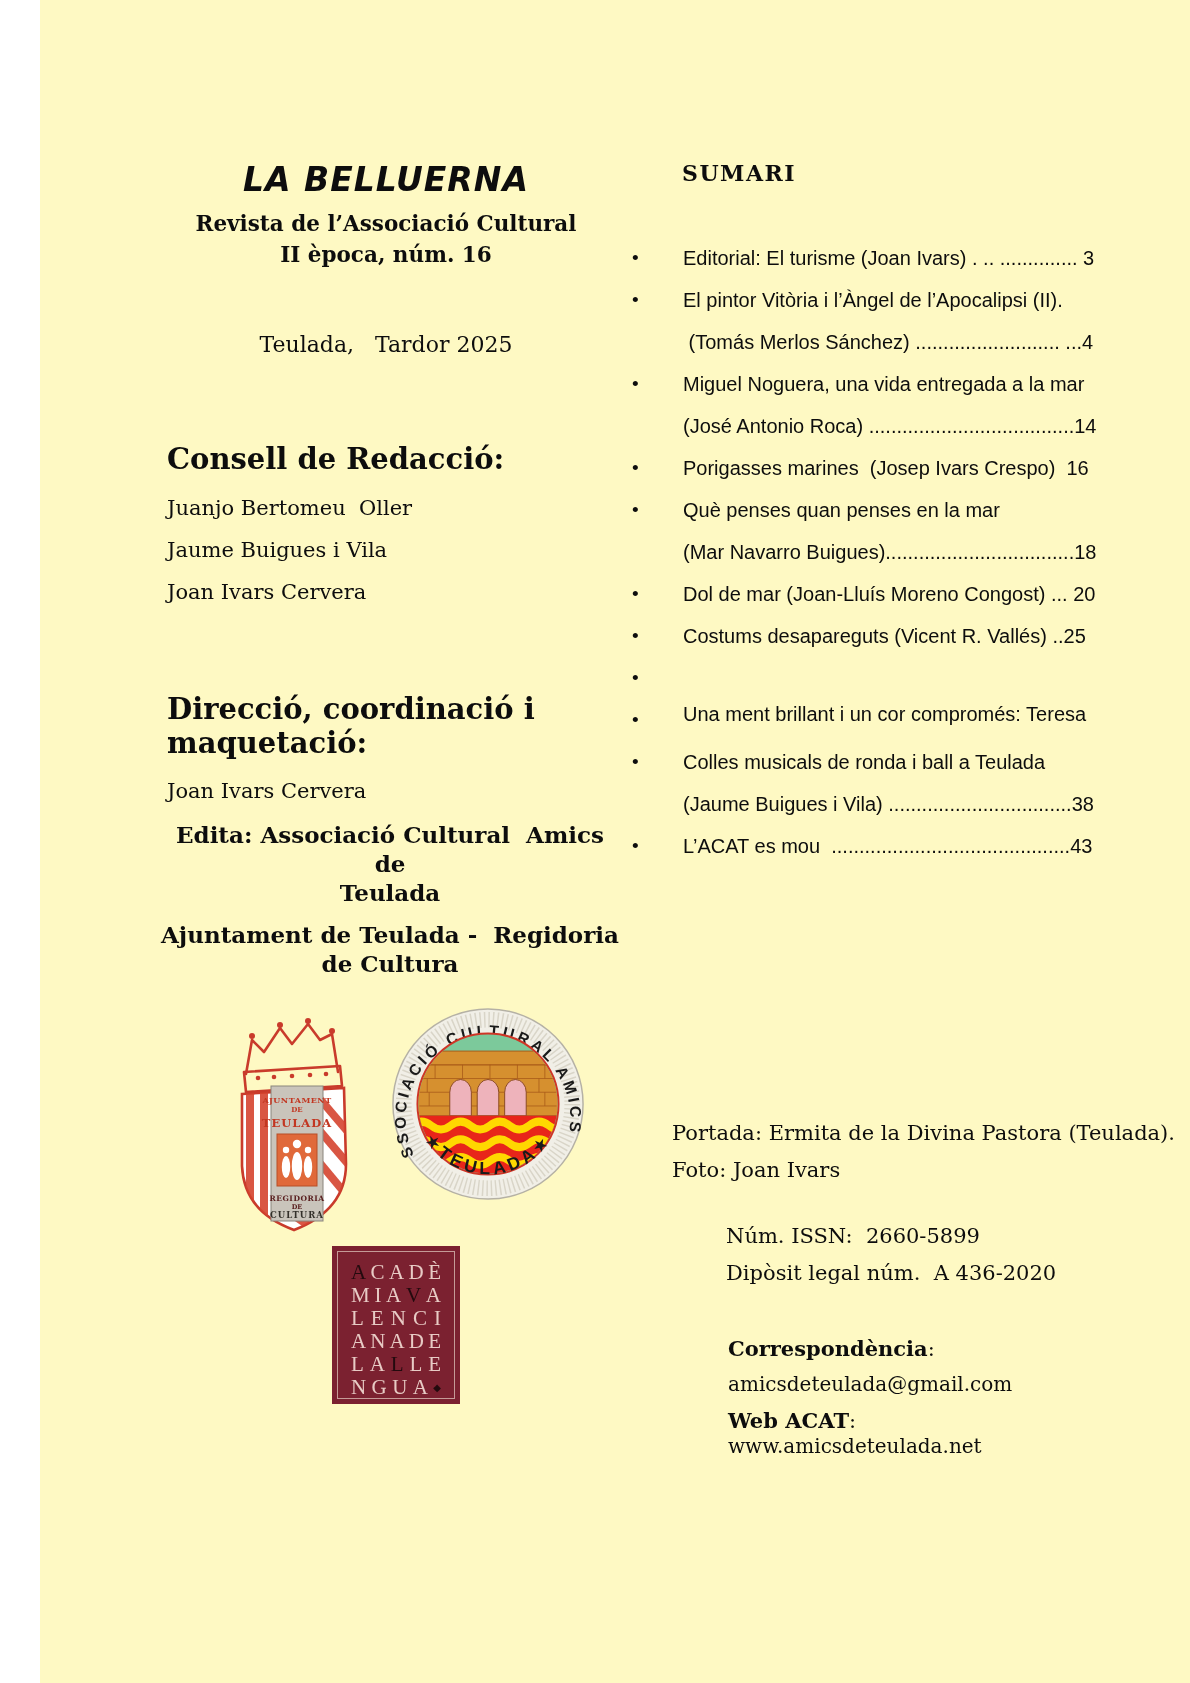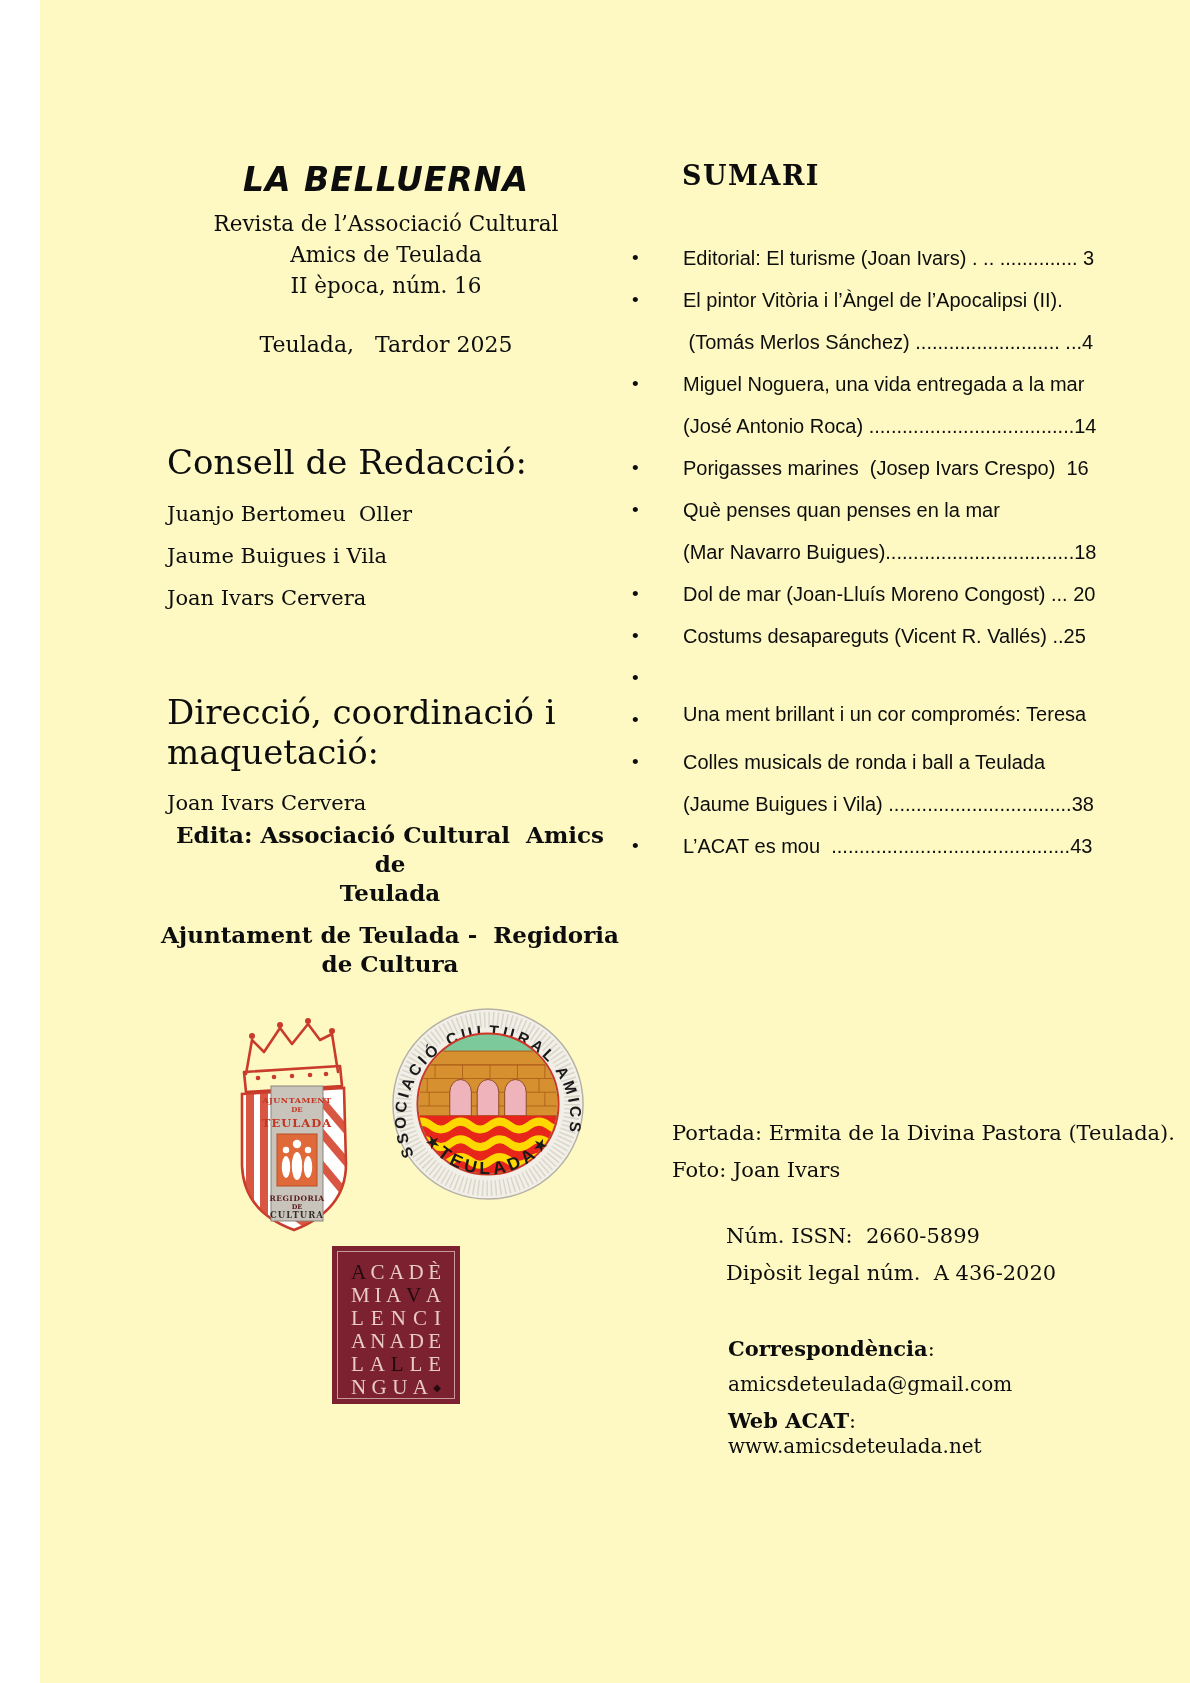--- a/index.html
+++ b/index.html
@@ -10,36 +10,36 @@
   .abs { position:absolute; }
   .prewrap { white-space:pre-wrap; }
   .center { text-align:center; }
 
   
   .masthead { left:120px; top:160px; width:452px; }
   .mast-title {
     font-family:"DejaVu Sans", sans-serif; font-weight:bold; font-style:italic;
     font-size:33px; letter-spacing:1px; line-height:40px;
   }
-  .mast-sub { font-size:21.5px; line-height:31px; margin-top:8px; }
+  .mast-sub { font-size:21.5px; line-height:31px; margin-top:8px;font-weight:bold; }
   .mast-edition { left:120px; top:332px; width:452px; font-size:22px; }
 
   
-  .sec-heading { font-size:34px; font-weight:normal; }
+  .sec-heading { font-size:29px; font-weight:bold; }
   .consell { left:127px; top:442px; width:452px; }
   .consell .names { margin-top:11px; }
   .name-line { font-size:21px; line-height:42px; }
   .direccio { left:127px; top:692px; width:452px; }
   .direccio .name-line { margin-top:10px; }
   .edita { left:120px; top:820px; width:460px; }
   .edita p { margin:0 0 13px 0; font-size:23px; font-weight:bold; line-height:29px; }
 
   
   .sumari-heading {
-    left:642px; top:160px; font-size:27px; font-weight:bold; letter-spacing:1.5px;
+    left:642px; top:160px; font-size:22px; font-weight:bold; letter-spacing:1.5px;
   }
   .toc { left:592px; top:237px; width:470px; font-family:"Liberation Sans","DejaVu Sans",sans-serif; }
   .toc-entry { display:flex; }
   .toc-bullet { width:51px; font-size:19px; line-height:42px; flex:none; }
   .toc-lines { flex:1; }
   .toc-line { font-size:20px; line-height:42px; }
   .toc-entry.tight .toc-line:first-child { line-height:30px; }
 
   
   .colophon-line { font-size:21px; }
@@ -64,21 +64,20 @@
 </style>
 </head>
 <body>
 
 <div class="page">
 
   <div class="abs masthead center">
     <div class="mast-title prewrap">LA BELLUERNA</div>
     <div class="mast-sub">
       <div class="prewrap">Revista de l’Associació Cultural</div>
-      <div class="prewrap">Amics de Teulada</div>
       <div class="prewrap">II època, núm. 16</div>
     </div>
   </div>
   <div class="abs mast-edition center prewrap">Teulada,   Tardor 2025</div>
 
   <div class="abs consell">
     <div class="sec-heading prewrap">Consell de Redacció:</div>
     <div class="names">
       <div class="name-line prewrap">Juanjo Bertomeu  Oller</div>
       <div class="name-line prewrap">Jaume Buigues i Vila</div>

